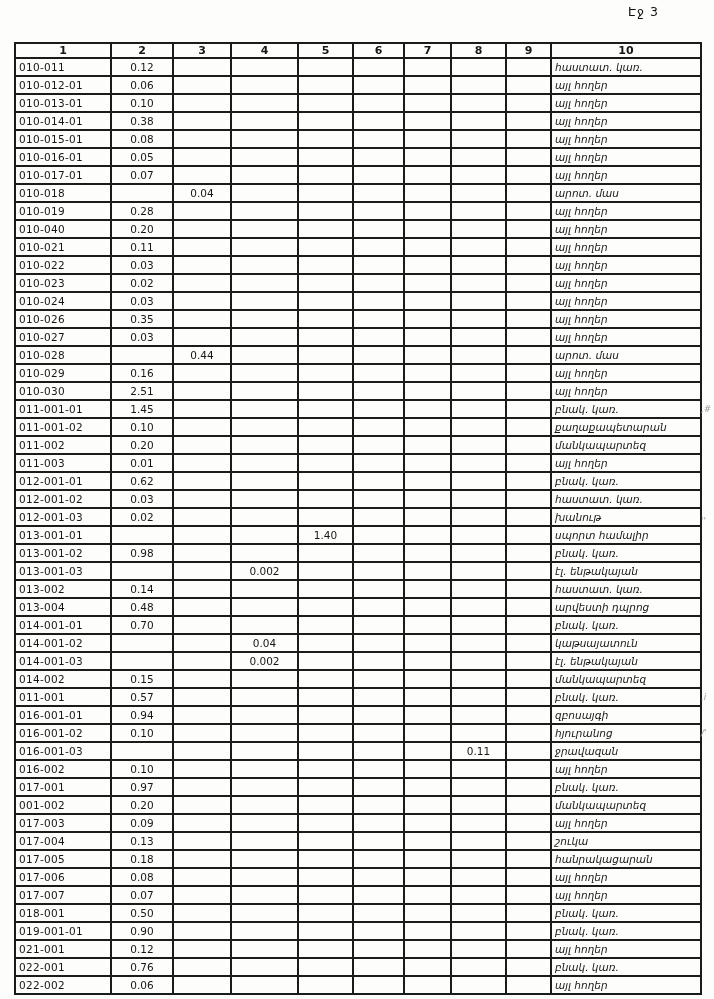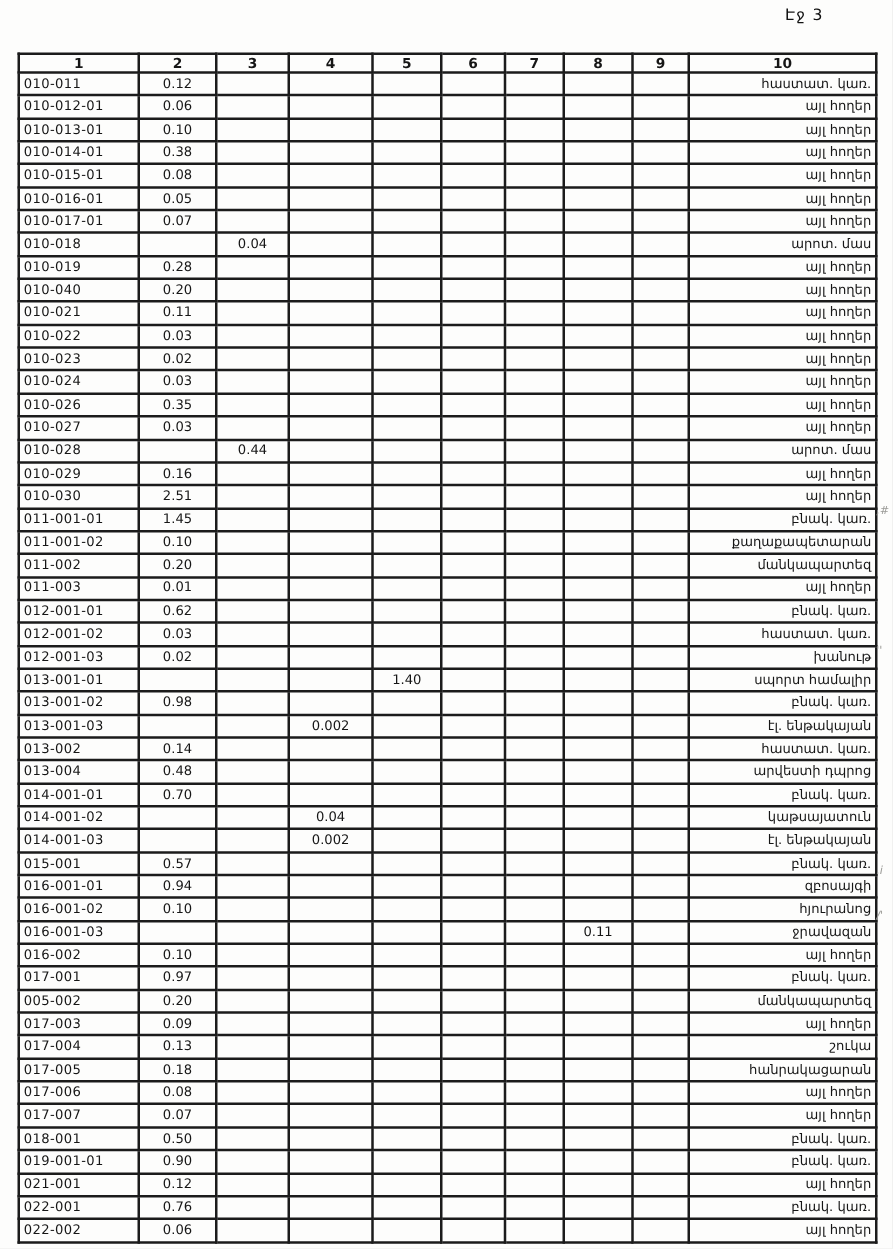--- a/index.html
+++ b/index.html
@@ -51,23 +51,24 @@
     text-align: center;
     background: #fdfdfc;
   }
   td.col-code {
     text-align: left;
     padding-left: 5px;
     letter-spacing: 0.3px;
   }
   td.col-num { text-align: center; }
   td.col-use {
-    text-align: right;
+    text-align: left;
     padding-left: 5px;
     font-size: 10.3px;
+    font-style: italic;
   }
   .margin-mark {
     position: absolute;
     left: 701px;
     width: 13px;
     font-size: 9px;
     color: #9b9b97;
     font-style: italic;
     pointer-events: none;
   }
@@ -508,21 +509,33 @@
           <td class="col-num"></td>
           <td class="col-num">0.002</td>
           <td class="col-num"></td>
           <td class="col-num"></td>
           <td class="col-num"></td>
           <td class="col-num"></td>
           <td class="col-num"></td>
           <td class="col-use">էլ. ենթակայան</td>
         </tr>
         <tr>
-          <td class="col-code">015-001</td>
+          <td class="col-code">014-002</td>
+          <td class="col-num">0.15</td>
+          <td class="col-num"></td>
+          <td class="col-num"></td>
+          <td class="col-num"></td>
+          <td class="col-num"></td>
+          <td class="col-num"></td>
+          <td class="col-num"></td>
+          <td class="col-num"></td>
+          <td class="col-use">մանկապարտեզ</td>
+        </tr>
+        <tr>
+          <td class="col-code">011-001</td>
           <td class="col-num">0.57</td>
           <td class="col-num"></td>
           <td class="col-num"></td>
           <td class="col-num"></td>
           <td class="col-num"></td>
           <td class="col-num"></td>
           <td class="col-num"></td>
           <td class="col-num"></td>
           <td class="col-use">բնակ. կառ.</td>
         </tr>
@@ -580,21 +593,21 @@
           <td class="col-num"></td>
           <td class="col-num"></td>
           <td class="col-num"></td>
           <td class="col-num"></td>
           <td class="col-num"></td>
           <td class="col-num"></td>
           <td class="col-num"></td>
           <td class="col-use">բնակ. կառ.</td>
         </tr>
         <tr>
-          <td class="col-code">005-002</td>
+          <td class="col-code">001-002</td>
           <td class="col-num">0.20</td>
           <td class="col-num"></td>
           <td class="col-num"></td>
           <td class="col-num"></td>
           <td class="col-num"></td>
           <td class="col-num"></td>
           <td class="col-num"></td>
           <td class="col-num"></td>
           <td class="col-use">մանկապարտեզ</td>
         </tr>

